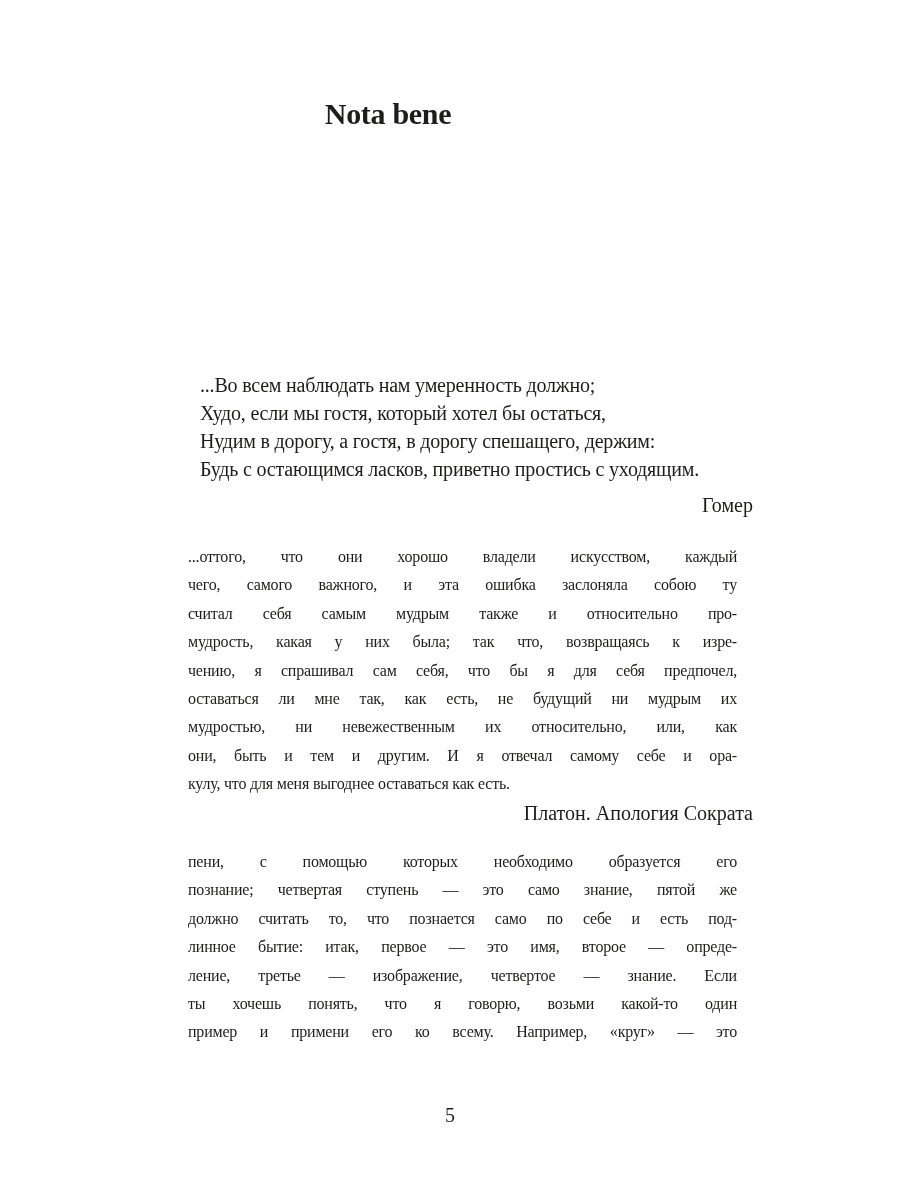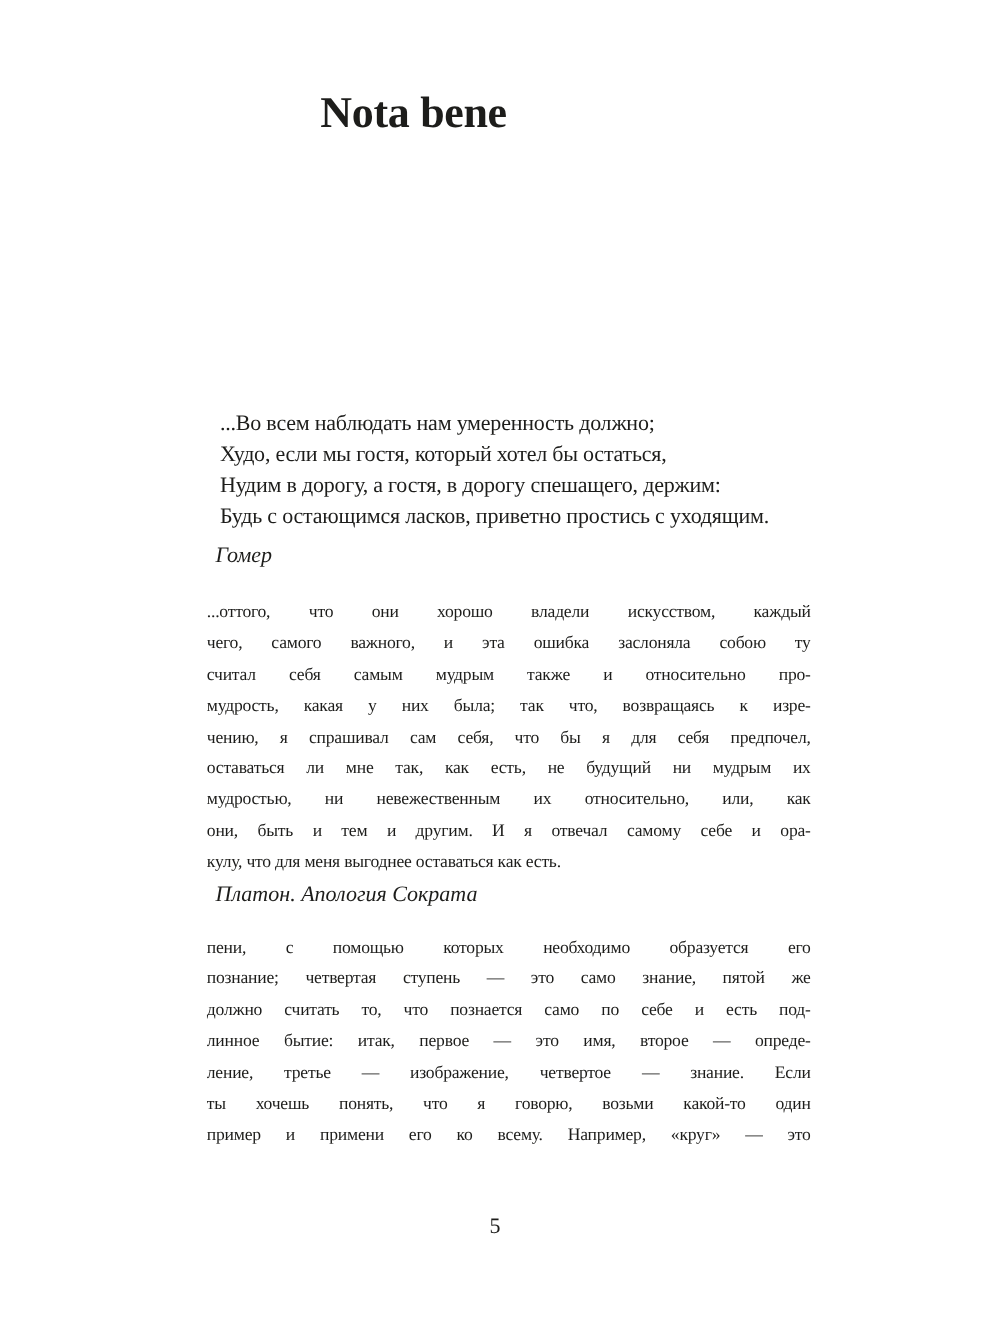--- a/index.html
+++ b/index.html
@@ -23,42 +23,41 @@
     width: 900px;
     height: 1200px;
     overflow: hidden;
     background: var(--bg);
   }
   .title {
     position: absolute;
     top: 86px;
     left: 0;
     width: 752px;
-    margin: 0;
+    margin: 12px;
     text-align: center;
-    font-size: 40px;
+    font-size: 30px;
     line-height: 32px;
     font-weight: bold;
     letter-spacing: -0.3px;
   }
   .verse {
     position: absolute;
     top: 371px;
     left: 200px;
     width: 552px;
     font-size: 20px;
     line-height: 28px;
     letter-spacing: -0.2px;
   }
   .attr {
     position: absolute;
-    left: 196px;
+    left: 204px;
     width: 549px;
-    text-align: left;
-    font-style: italic;
+    text-align: right;
     font-size: 20px;
     line-height: 25px;
   }
   #attr-homer { top: 493px; }
   #attr-plato { top: 801px; }
   .para {
     position: absolute;
     left: 188px;
     width: 549px;
     font-size: 16px;

